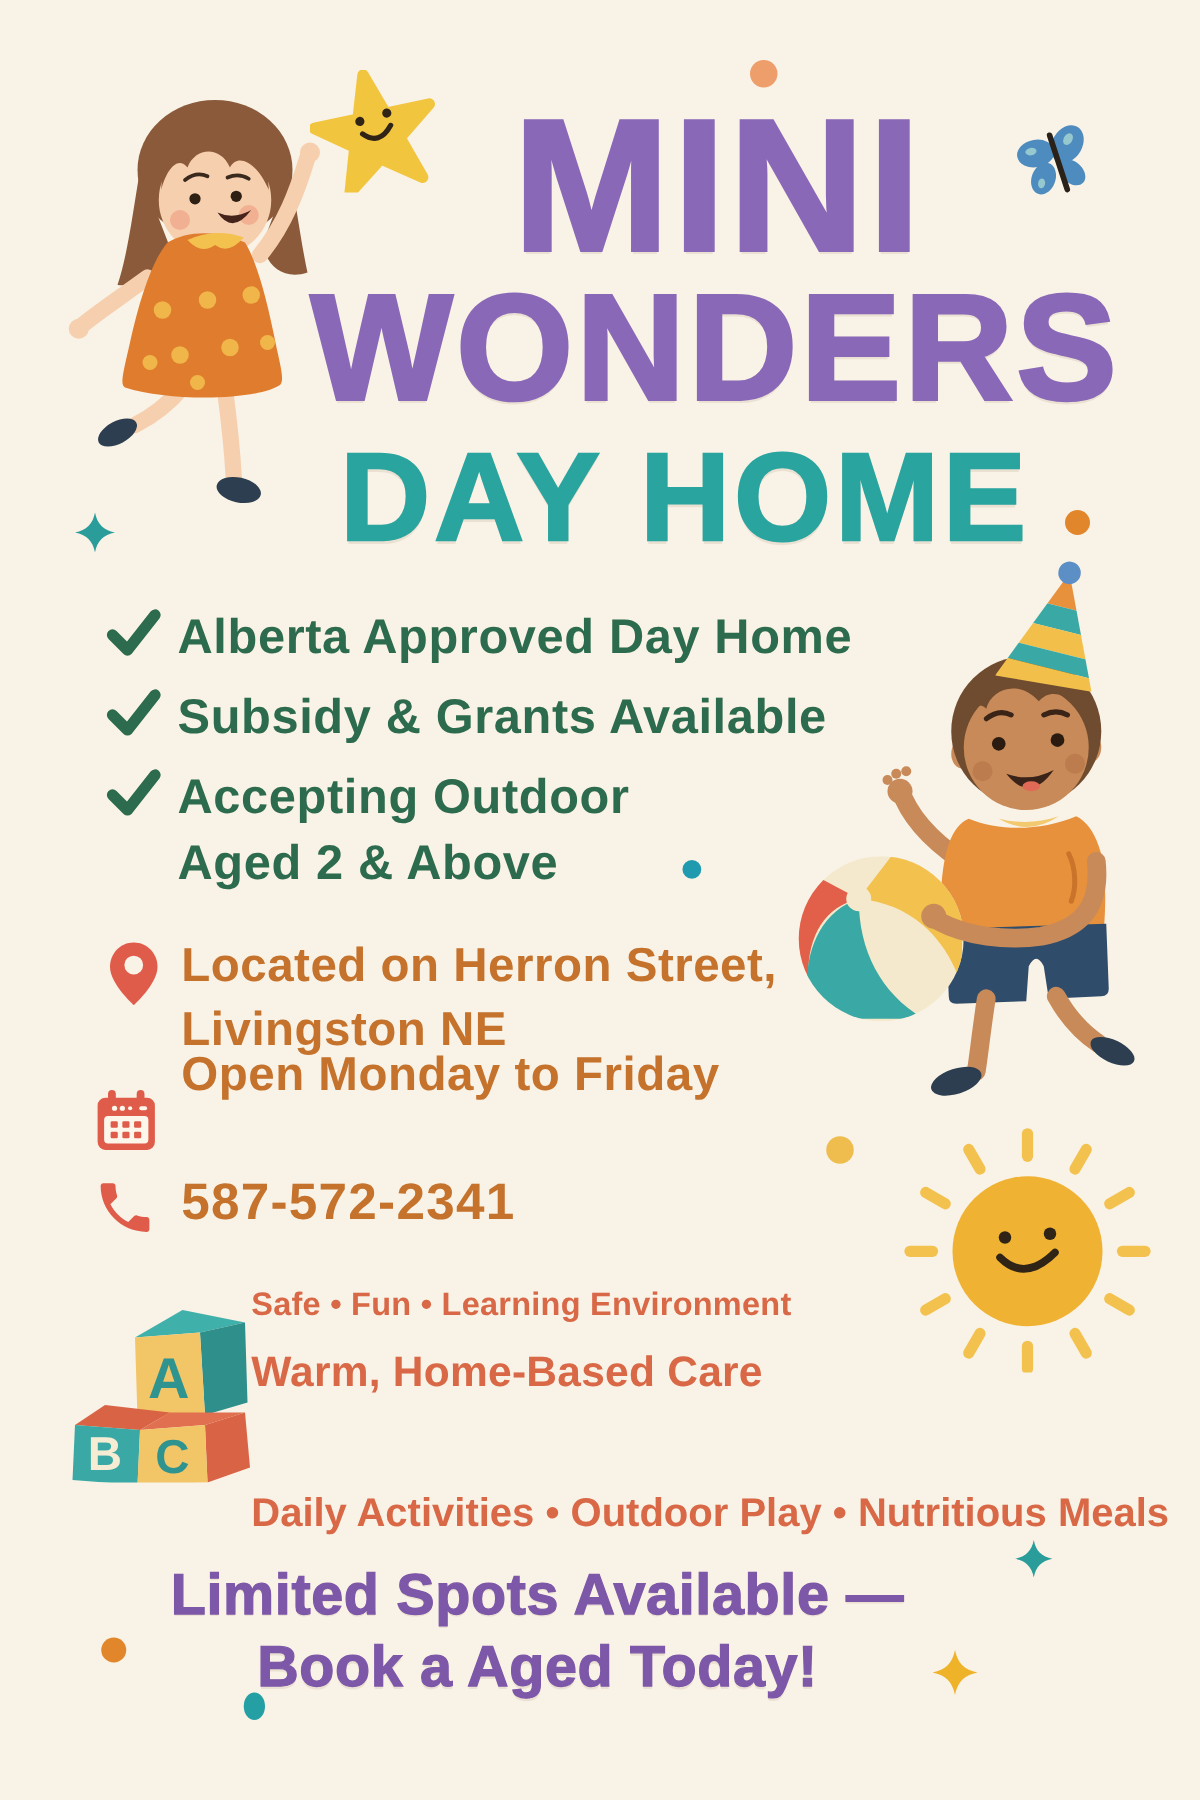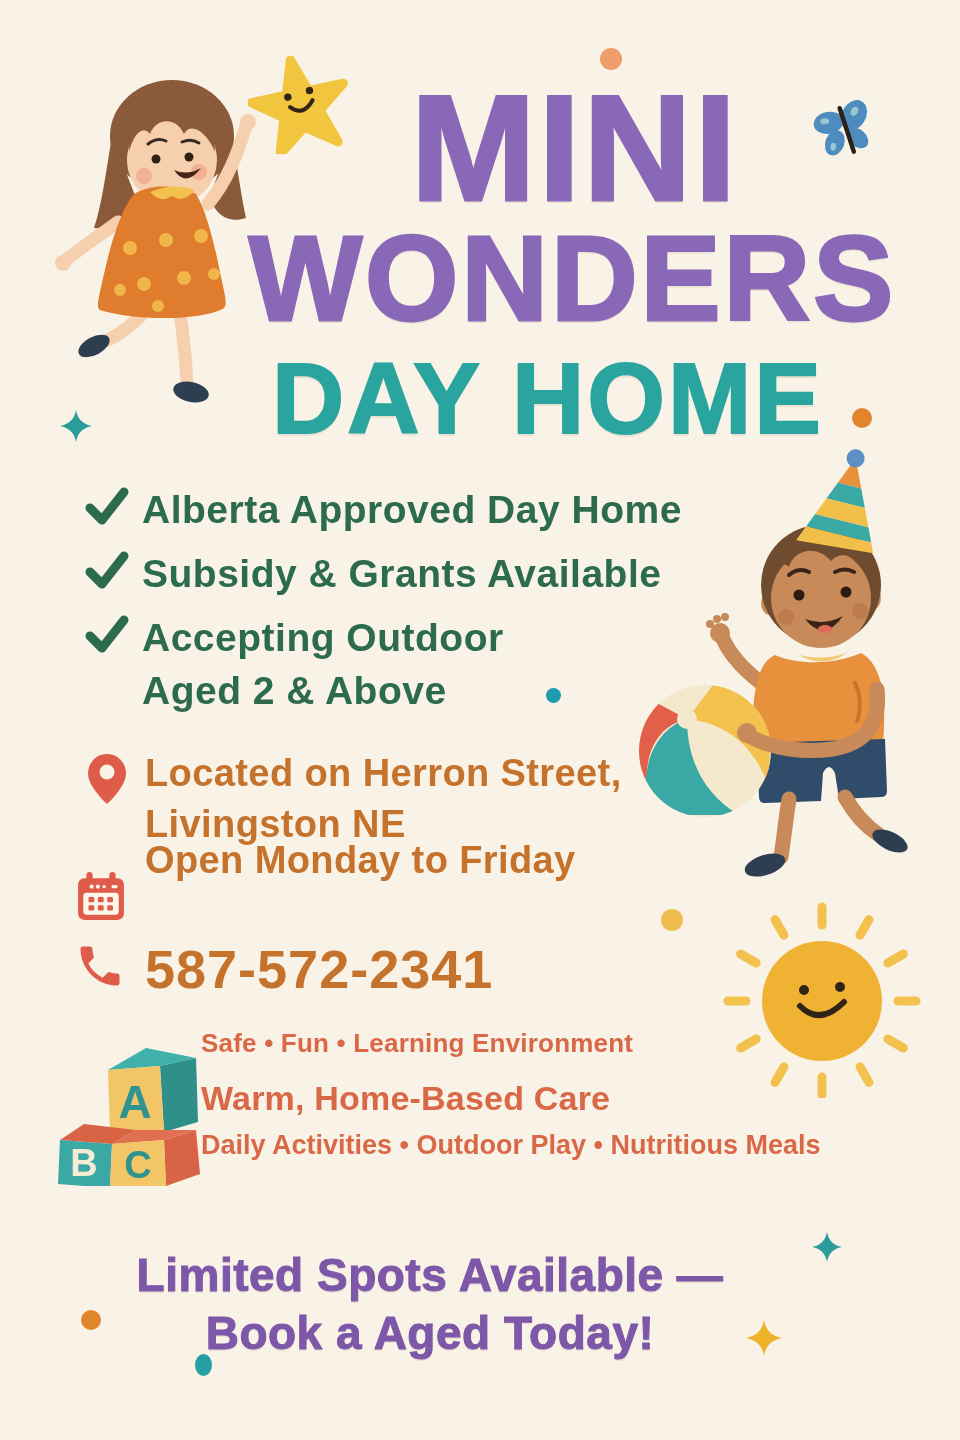--- a/index.html
+++ b/index.html
@@ -20,26 +20,26 @@
   .t3{left:140px;top:348px;width:816px;font-size:100px;color:#2aa49e;-webkit-text-stroke:2px #2aa49e;}
   
   .check-row{position:absolute;left:84px;display:flex;gap:12px;align-items:flex-start;}
   .check-row .txt{font-size:39px;color:#2d6b4e;line-height:1.35;letter-spacing:.5px;}
   .cr1{top:484px;}.cr2{top:548px;}.cr3{top:612px;}
   .check-ic{flex:0 0 auto;margin-top:2px;}
   
   .contact-txt{position:absolute;left:145px;color:#c4722c;letter-spacing:.4px;}
   .loc{top:748px;font-size:38px;line-height:1.34;}
   .hours{top:839px;font-size:38px;}
-  .phone{top:938px;font-size:54px;letter-spacing:1px;}
+  .phone{top:938px;font-size:41px;letter-spacing:1px;}
   
   .feat{position:absolute;left:201px;color:#d96847;letter-spacing:.2px;}
   .f1{top:1028px;font-size:26px;}
   .f2{top:1079px;font-size:34px;}
-  .f3{top:1130px;font-size:27px;letter-spacing:0;}
+  .f3{top:1192px;font-size:32px;letter-spacing:0;}
   
   .cta{position:absolute;left:30px;top:1247px;width:800px;text-align:center;
     color:#7d57a8;font-size:46px;line-height:1.25;letter-spacing:.5px;
     -webkit-text-stroke:1px #7d57a8;text-shadow:0 2px 0 rgba(110,80,50,.10);}
   
   .dot{position:absolute;border-radius:50%;}
   .d1{left:600px;top:48px;width:22px;height:22px;background:#ee9e6a;}
   .d2{left:852px;top:408px;width:20px;height:20px;background:#e2862c;}
   .d3{left:546px;top:688px;width:15px;height:15px;background:#1f9aae;}
   .d4{left:661px;top:909px;width:22px;height:22px;background:#eebd4e;}

